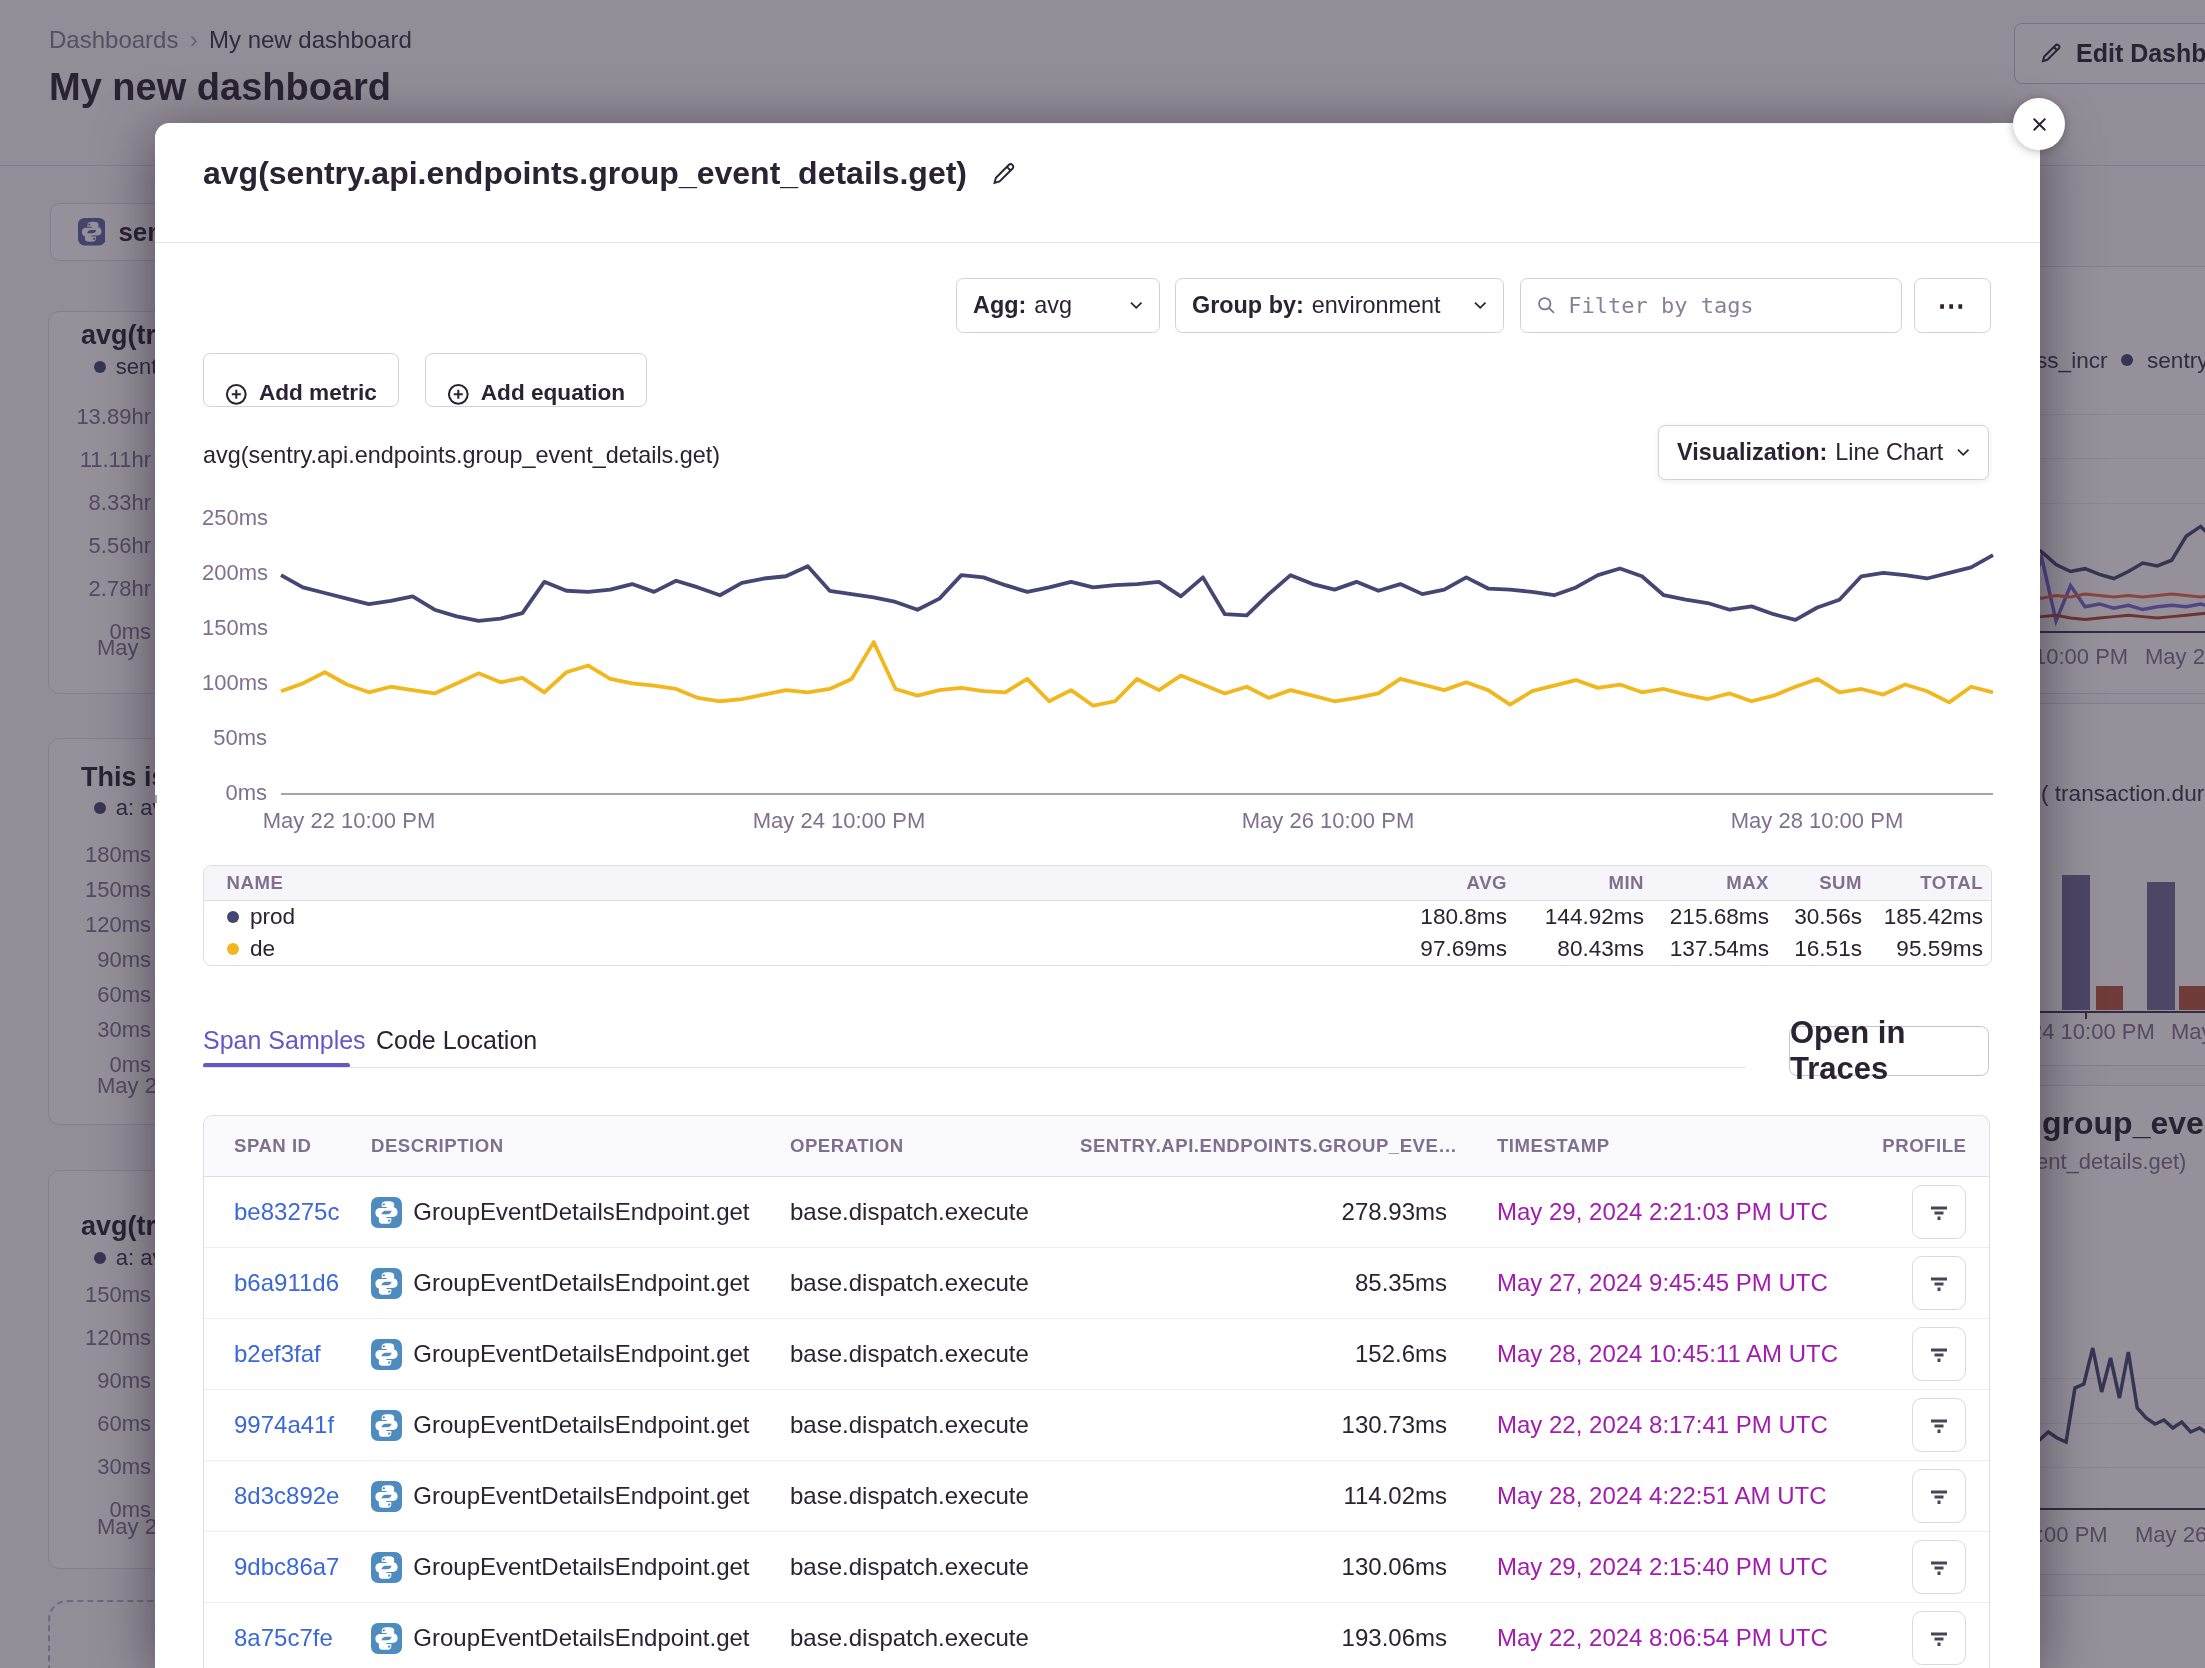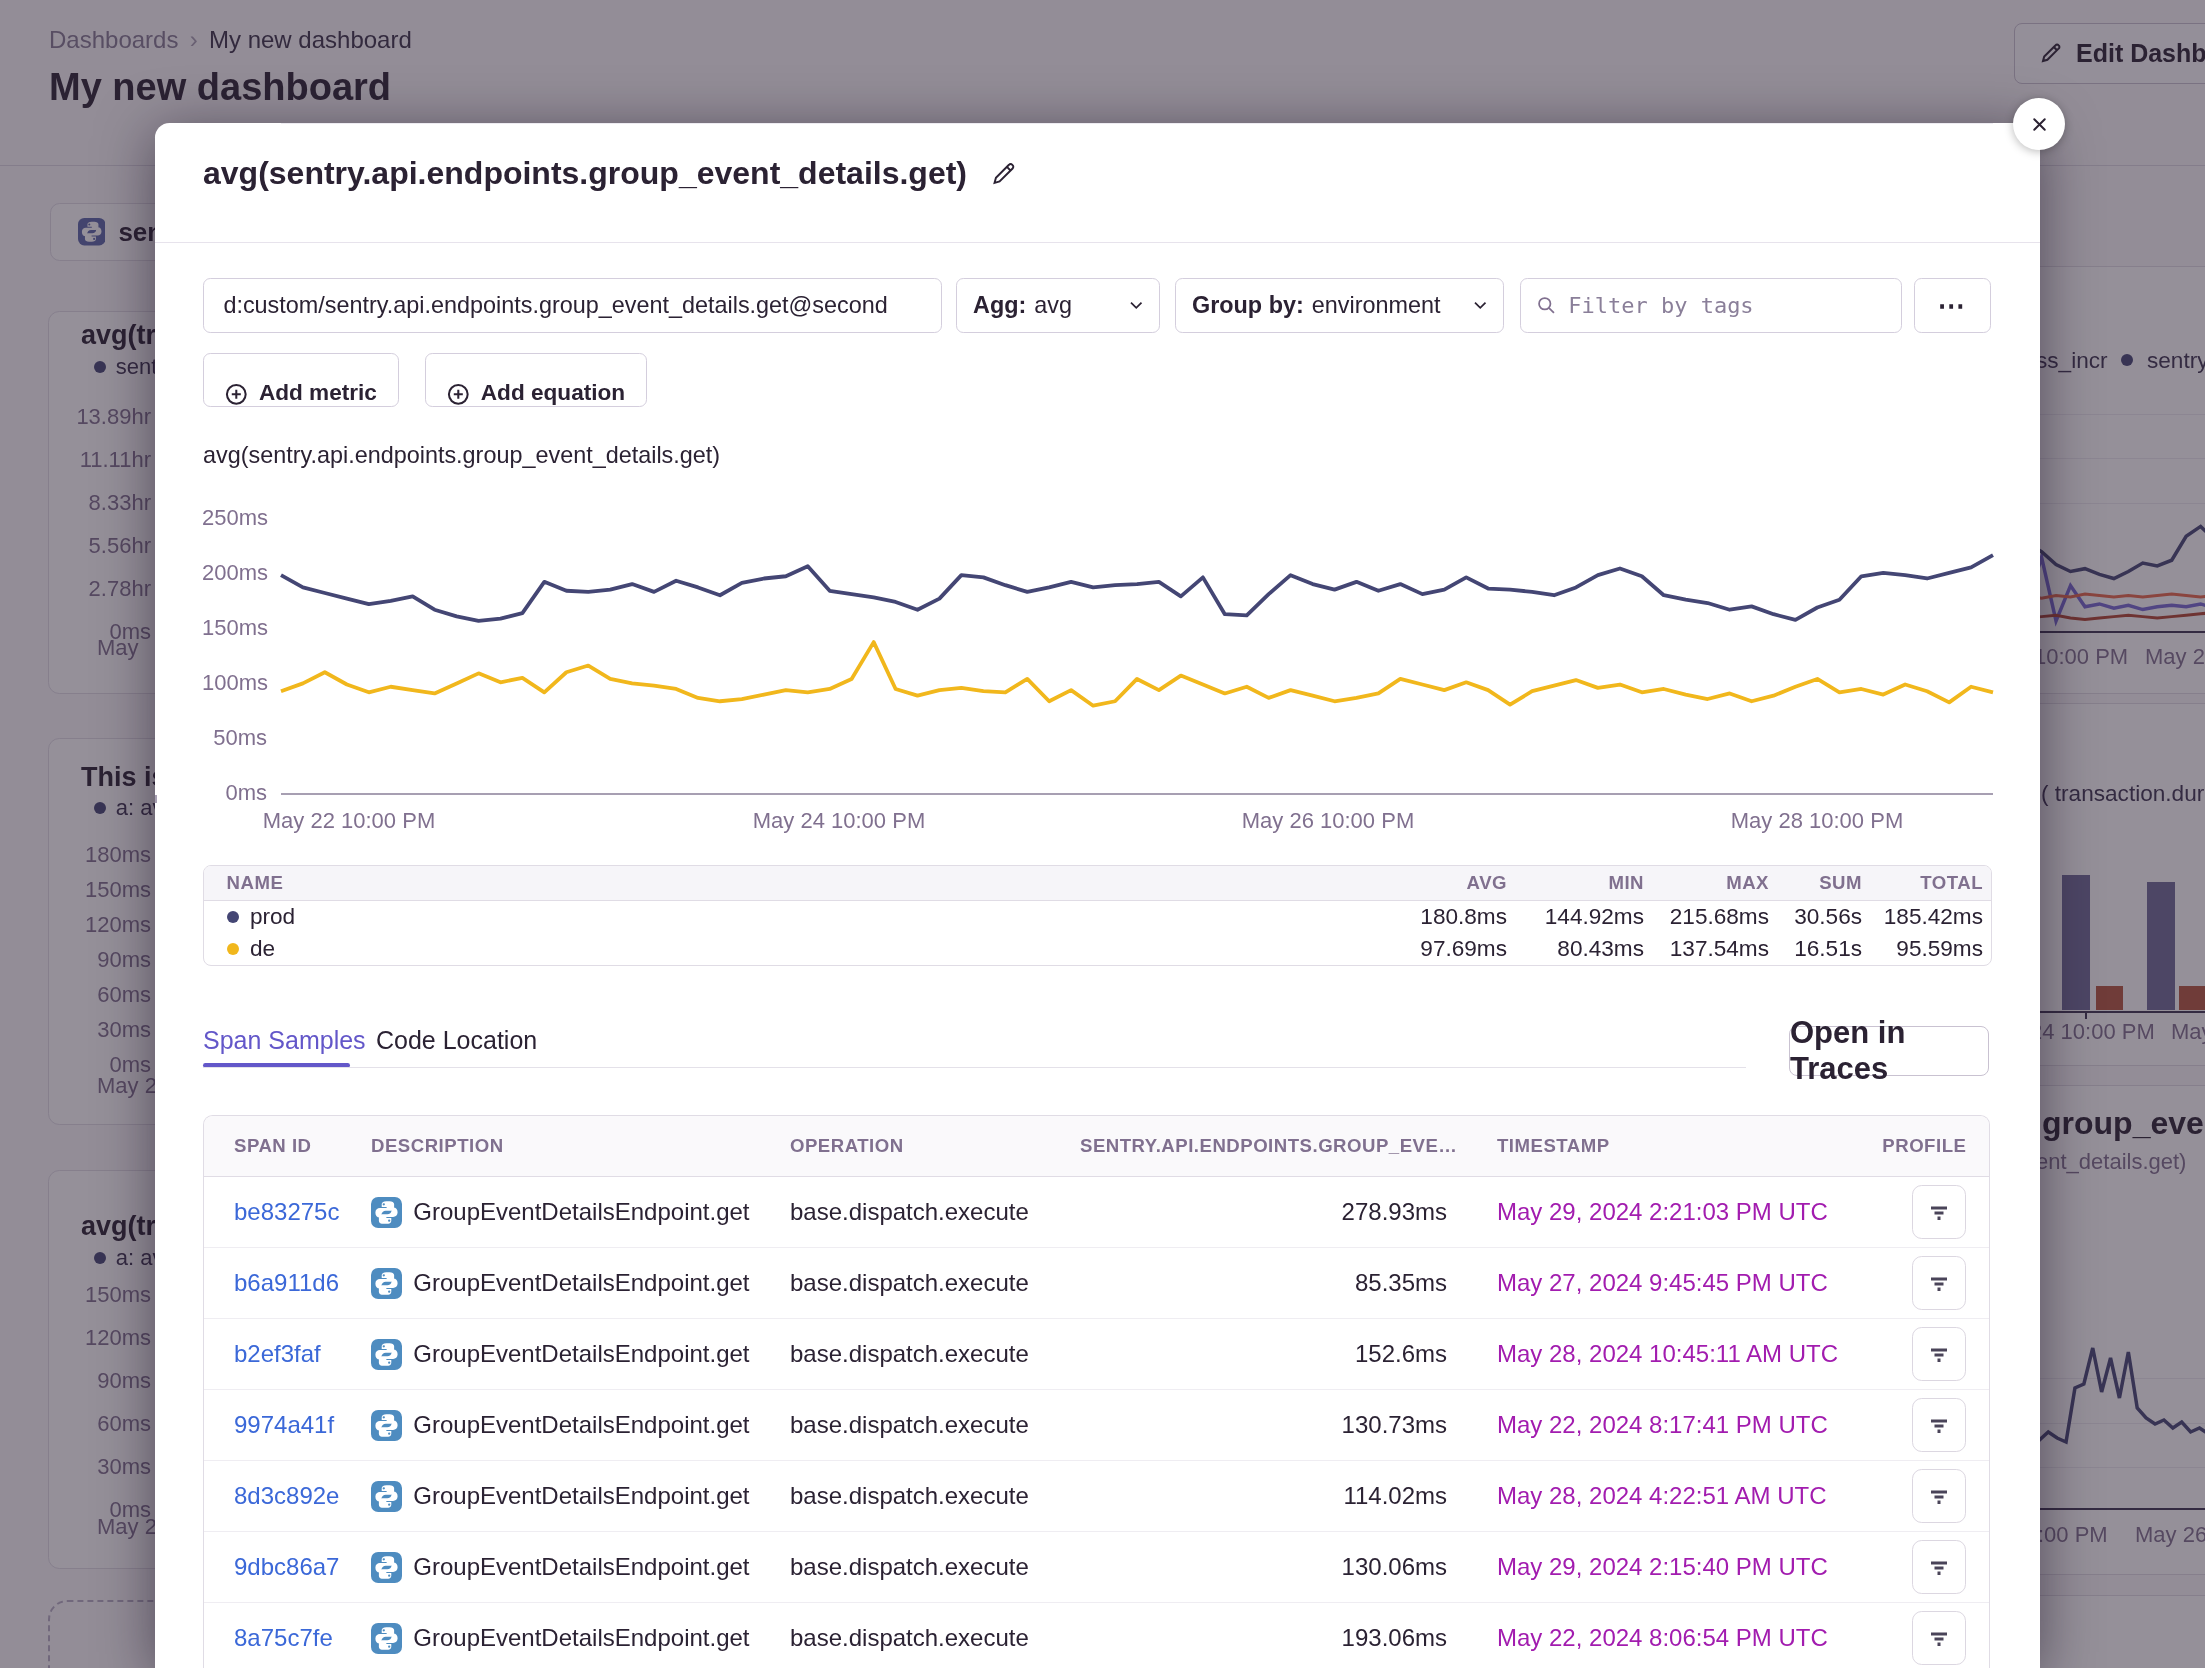--- a/index.html
+++ b/index.html
@@ -272,23 +272,20 @@
     <div class="modal">
       <div class="m-title">
         <span>avg(sentry.api.endpoints.group_event_details.get)</span>
         <svg width="27.4" height="27.4" viewBox="0 0 24 24" style="cursor:pointer">
             <path d="M4 20l1.2-4.4L16.6 4.2a2 2 0 012.9 0l.3.3a2 2 0 010 2.9L8.4 18.8 4 20z" fill="none" stroke="#2b2233" stroke-width="1.7"></path>
             <path d="M14.8 6l3.2 3.2" stroke="#2b2233" stroke-width="1.7"></path>
           </svg>
       </div>
       <div class="m-div"></div>
 
-      <div class="field f-metric">
-        <input readonly="" value="d:custom/sentry.api.endpoints.group_event_details.get@second" style="">
-      </div>
       <div class="field f-agg">
         <span class="blbl">Agg:</span>
         <span>avg</span>
         <svg class="chev" width="14.5" height="10.5" viewBox="0 0 16 12">
             <path d="M2 3l6 6 6-6" fill="none" stroke="#2b2233" stroke-width="2"></path>
           </svg>
       </div>
       <div class="field f-filter">
         <svg width="21" height="21" viewBox="0 0 24 24">
             <circle cx="10" cy="10" r="6.5" fill="none" stroke="#80708f" stroke-width="2"></circle>
@@ -318,20 +315,27 @@
         <div class="add-btn">
           <svg width="22.6" height="22.6" viewBox="0 0 20 20">
               <circle cx="10" cy="10" r="8.3" fill="none" stroke="#2b2233" stroke-width="1.8"></circle>
               <path d="M10 6v8M6 10h8" stroke="#2b2233" stroke-width="1.8"></path>
             </svg>
           <span>Add equation</span>
         </div>
       </div>
 
       <div class="chart-lbl">avg(sentry.api.endpoints.group_event_details.get)</div>
+      <div class="field viz" style="position:absolute">
+        <span class="blbl">Visualization:</span>
+        <span>Line Chart</span>
+        <svg class="chev" width="14.5" height="10.5" viewBox="0 0 16 12">
+            <path d="M2 3l6 6 6-6" fill="none" stroke="#2b2233" stroke-width="2"></path>
+          </svg>
+      </div>
 
       <div class="ytick-col">
 
       <span>250ms</span>
           <span>200ms</span>
           <span>150ms</span>
           <span>100ms</span>
           <span>50ms</span>
           <span>0ms</span>
         </div>

